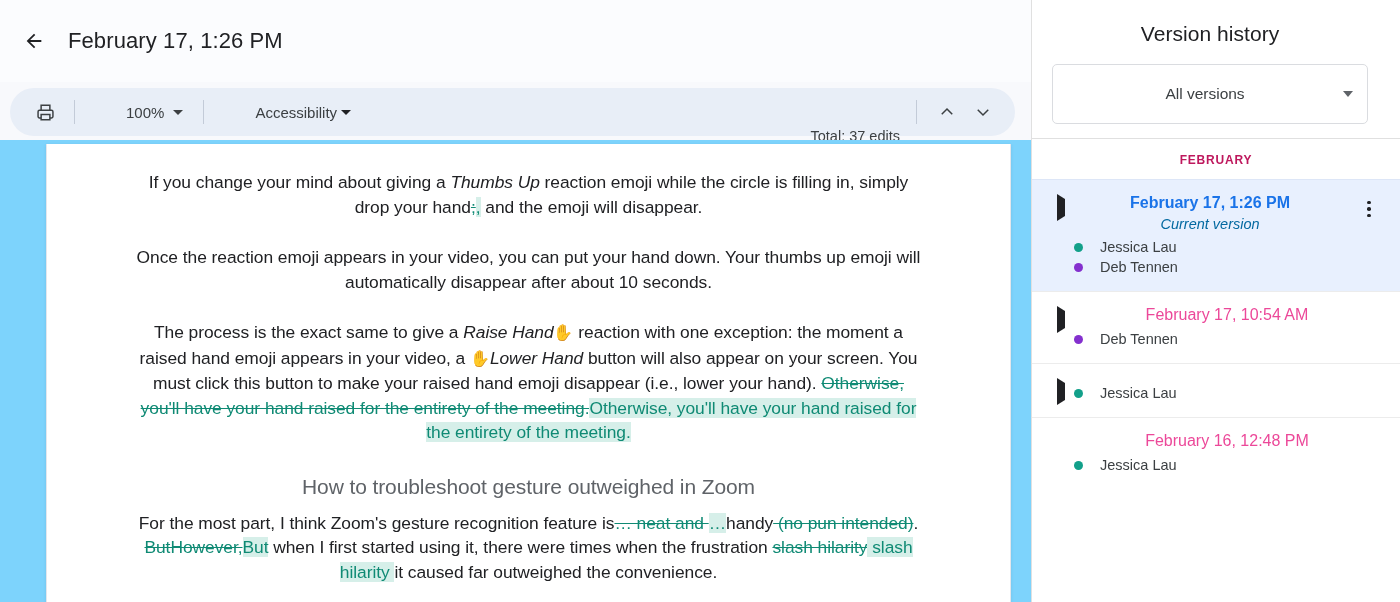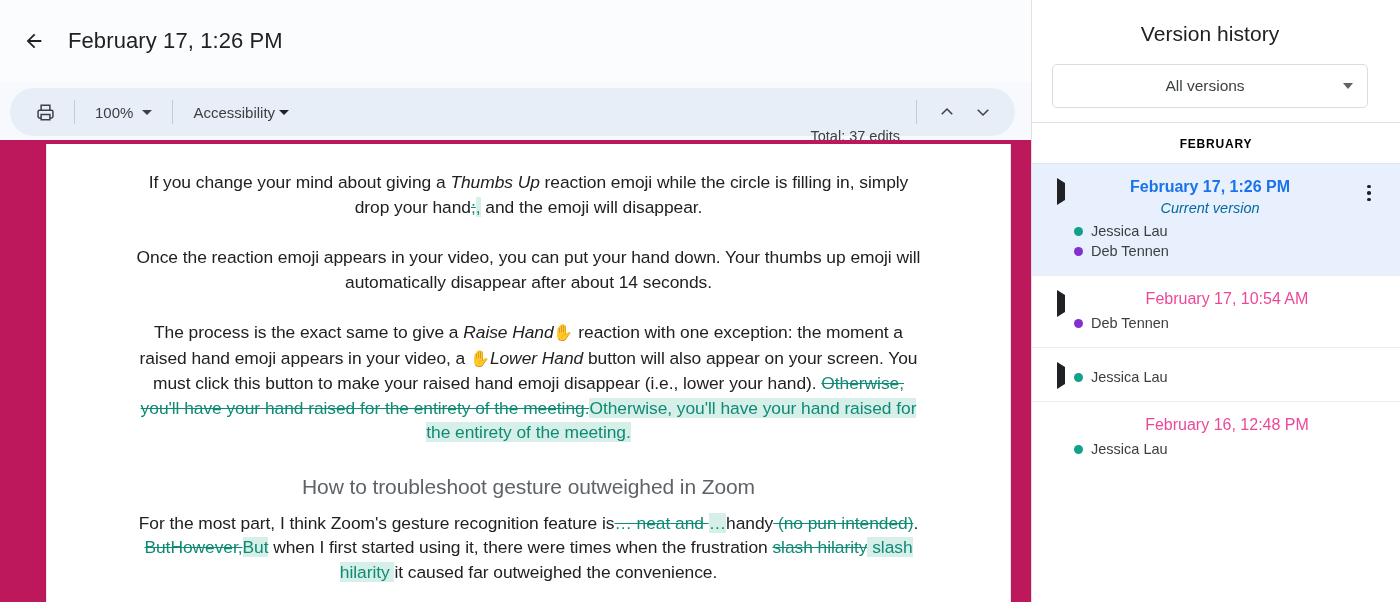--- a/index.html
+++ b/index.html
@@ -69,20 +69,21 @@
   }
   .tb-item {
     display: flex; align-items: center;
     height: 32px;
     padding: 0 8px;
     border-radius: 4px;
     font-size: 15px;
     color: #3c4043;
     cursor: pointer;
     white-space: nowrap;
+    margin-left: 31px;
   }
   .caret-dn {
     width: 0; height: 0;
     border-left: 5px solid transparent;
     border-right: 5px solid transparent;
     border-top: 5px solid #3c4043;
     margin-left: 9px;
     flex: none;
   }
   .caret-dn.tight { margin-left: 4px; border-top-color:#202124; }
@@ -102,21 +103,21 @@
     color: #3c4043;
     flex: none;
   }
 
   
   .page-scroll {
     position: absolute;
     left: 0; top: 140px;
     width: 1031px; height: 462px;
     overflow: hidden;
-    background: #be185d;
+    background: #7dd3fc;
   }
   .page {
     position: absolute;
     left: 46px; top: 4px;
     width: 965px;
     min-height: 600px;
     background: #ffffff;
     border: 1px solid #e3e6ec;
     border-top: none;
     box-shadow: 0 1px 3px rgba(60,64,67,.12);
@@ -162,21 +163,21 @@
   .vh-head {
     padding: 22px 32px 14px 20px;
   }
   .vh-title {
     font-size: 21px;
     color: #202124;
     margin-bottom: 18px;
     letter-spacing: .05px;
   }
   .vh-select {
-    height: 44px;
+    height: 60px;
     border: 1px solid #dadce0;
     border-radius: 5px;
     display: flex;
     align-items: center;
     padding: 0 14px;
     cursor: pointer;
     background: #fff;
   }
   .vh-select-label {
     flex: 1 1 auto;
@@ -187,21 +188,21 @@
     width: 0; height: 0;
     border-left: 5px solid transparent;
     border-right: 5px solid transparent;
     border-top: 6px solid #5f6368;
     flex: none;
   }
   .vh-divider { height: 1px; background: #e0e0e0; }
   .vh-month {
     font-size: 12px;
     font-weight: bold;
-    color: #000000;
+    color: #be185d;
     letter-spacing: .8px;
     padding: 14px 20px 12px 20px;
   }
   .vh-list { flex: 1 1 auto; overflow: hidden; }
   .vh-item {
     position: relative;
     padding: 14px 16px 14px 20px;
     border-top: 1px solid #ececec;
     cursor: pointer;
     display: flex;
@@ -232,20 +233,21 @@
     margin-top: 4px;
   }
   .vh-authors { margin-top: 5px; }
   .vh-author {
     display: flex;
     align-items: center;
     font-size: 14.5px;
     color: #3c4043;
     line-height: 20px;
     margin-left: 4px;
+    gap: 9px;
   }
   .dot {
     width: 9px; height: 9px;
     border-radius: 50%;
     margin-right: 8px;
     flex: none;
   }
   .vh-more {
     width: 30px; height: 30px;
     flex: none;
@@ -308,21 +310,21 @@
           <path fill="none" stroke="currentColor" stroke-width="2" d="M5 9l7 7 7-7"></path>
         </svg>
       </div>
     </div>
 
     <div class="page-scroll">
       <div class="page">
 
         <p><span>If you change your mind about giving a </span><em>Thumbs Up</em><span> reaction emoji while the circle is filling in, simply drop your hand</span><span class="del">;</span><span class="ins">,</span><span> and the emoji will disappear.</span></p>
 
-        <p>Once the reaction emoji appears in your video, you can put your hand down. Your thumbs up emoji will automatically disappear after about 14 seconds.</p>
+        <p>Once the reaction emoji appears in your video, you can put your hand down. Your thumbs up emoji will automatically disappear after about 10 seconds.</p>
 
         <p><span>The process is the exact same to give a </span><em>Raise Hand</em><span class="emoji">✋</span><span> reaction with one exception: the moment a raised hand emoji appears in your video, a </span><span class="emoji">✋</span><em>Lower Hand</em><span> button will also appear on your screen. You must click this button to make your raised hand emoji disappear (i.e., lower your hand). </span><span class="del">Otherwise, you'll have your hand raised for the entirety of the meeting.</span><span class="ins">Otherwise, you'll have your hand raised for the entirety of the meeting.</span></p>
 
         <h2>How to troubleshoot gesture outweighed in Zoom</h2>
 
         <p><span>For the most part, I think Zoom's gesture recognition feature is</span><span class="del">… neat and </span><span class="ins">…</span><span>handy</span><span class="del"> (no pun intended)</span><span>. </span><span class="del">ButHowever,</span><span class="ins">But</span><span> when I first started using it, there were times when the frustration </span><span class="del">slash hilarity</span><span class="ins"> slash hilarity </span><span>it caused far outweighed the convenience.</span></p>
 
       </div>
     </div>
   </div>

